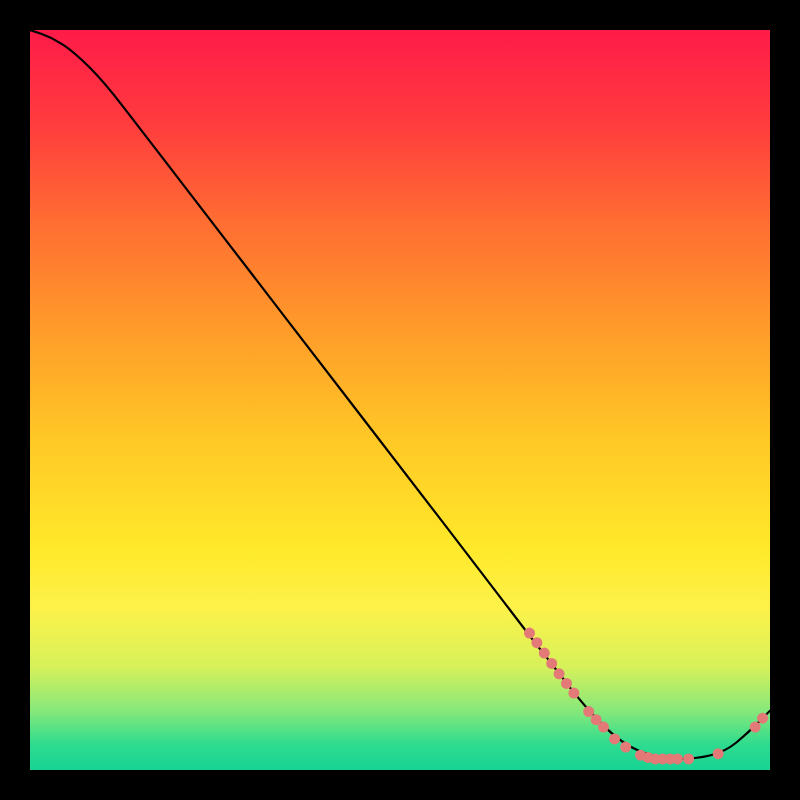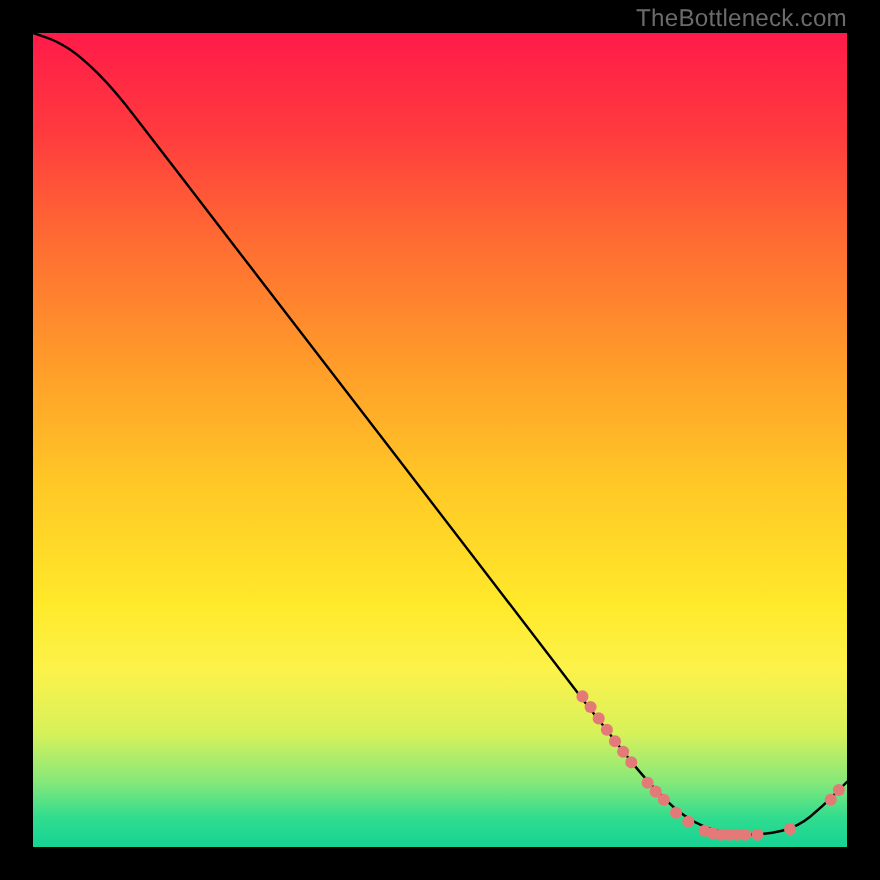--- a/index.html
+++ b/index.html
@@ -35,21 +35,20 @@
     color: #6b6b6b;
     font-size: 22px;
     font-weight: 500;
     letter-spacing: 0.2px;
   }
 </style>
 </head>
 <body>
 
 <div class="chart-container">
-  <div class="attribution">TheBottleneck.com</div>
   <div class="plot-area">
     <svg viewBox="0 0 740 740">
       <defs>
         <linearGradient id="bg-grad" x1="0" y1="0" x2="0" y2="1">
             <stop offset="0.00%" stop-color="#ff1b49"></stop>
             <stop offset="12.00%" stop-color="#ff3a3e"></stop>
             <stop offset="25.00%" stop-color="#ff6a33"></stop>
             <stop offset="40.00%" stop-color="#ff9a2a"></stop>
             <stop offset="55.00%" stop-color="#ffc726"></stop>
             <stop offset="70.00%" stop-color="#ffe92a"></stop>

